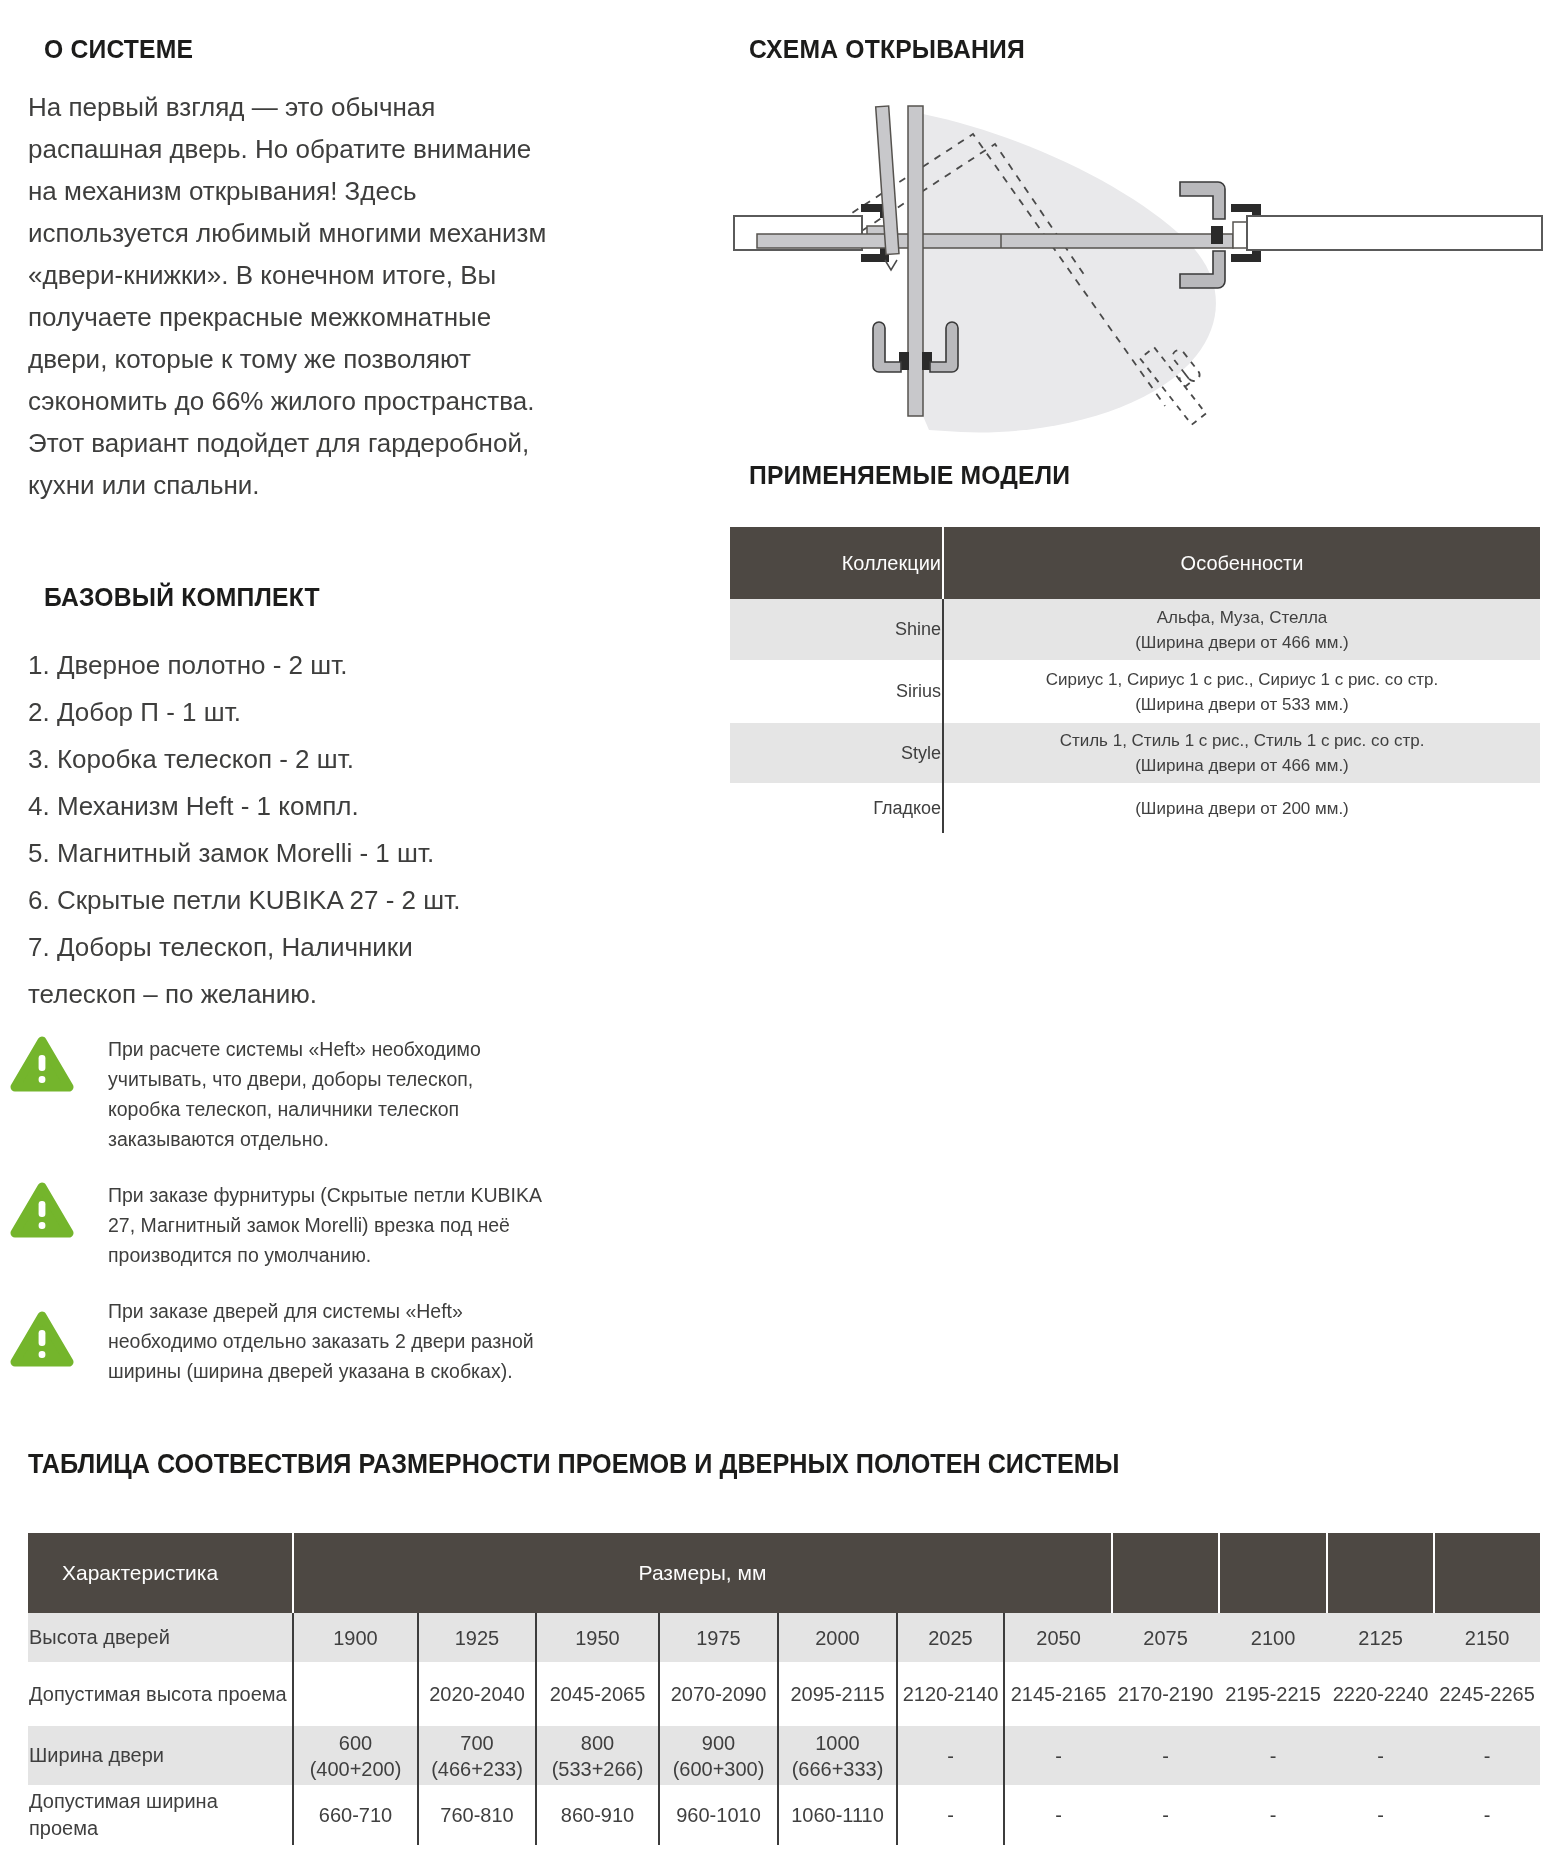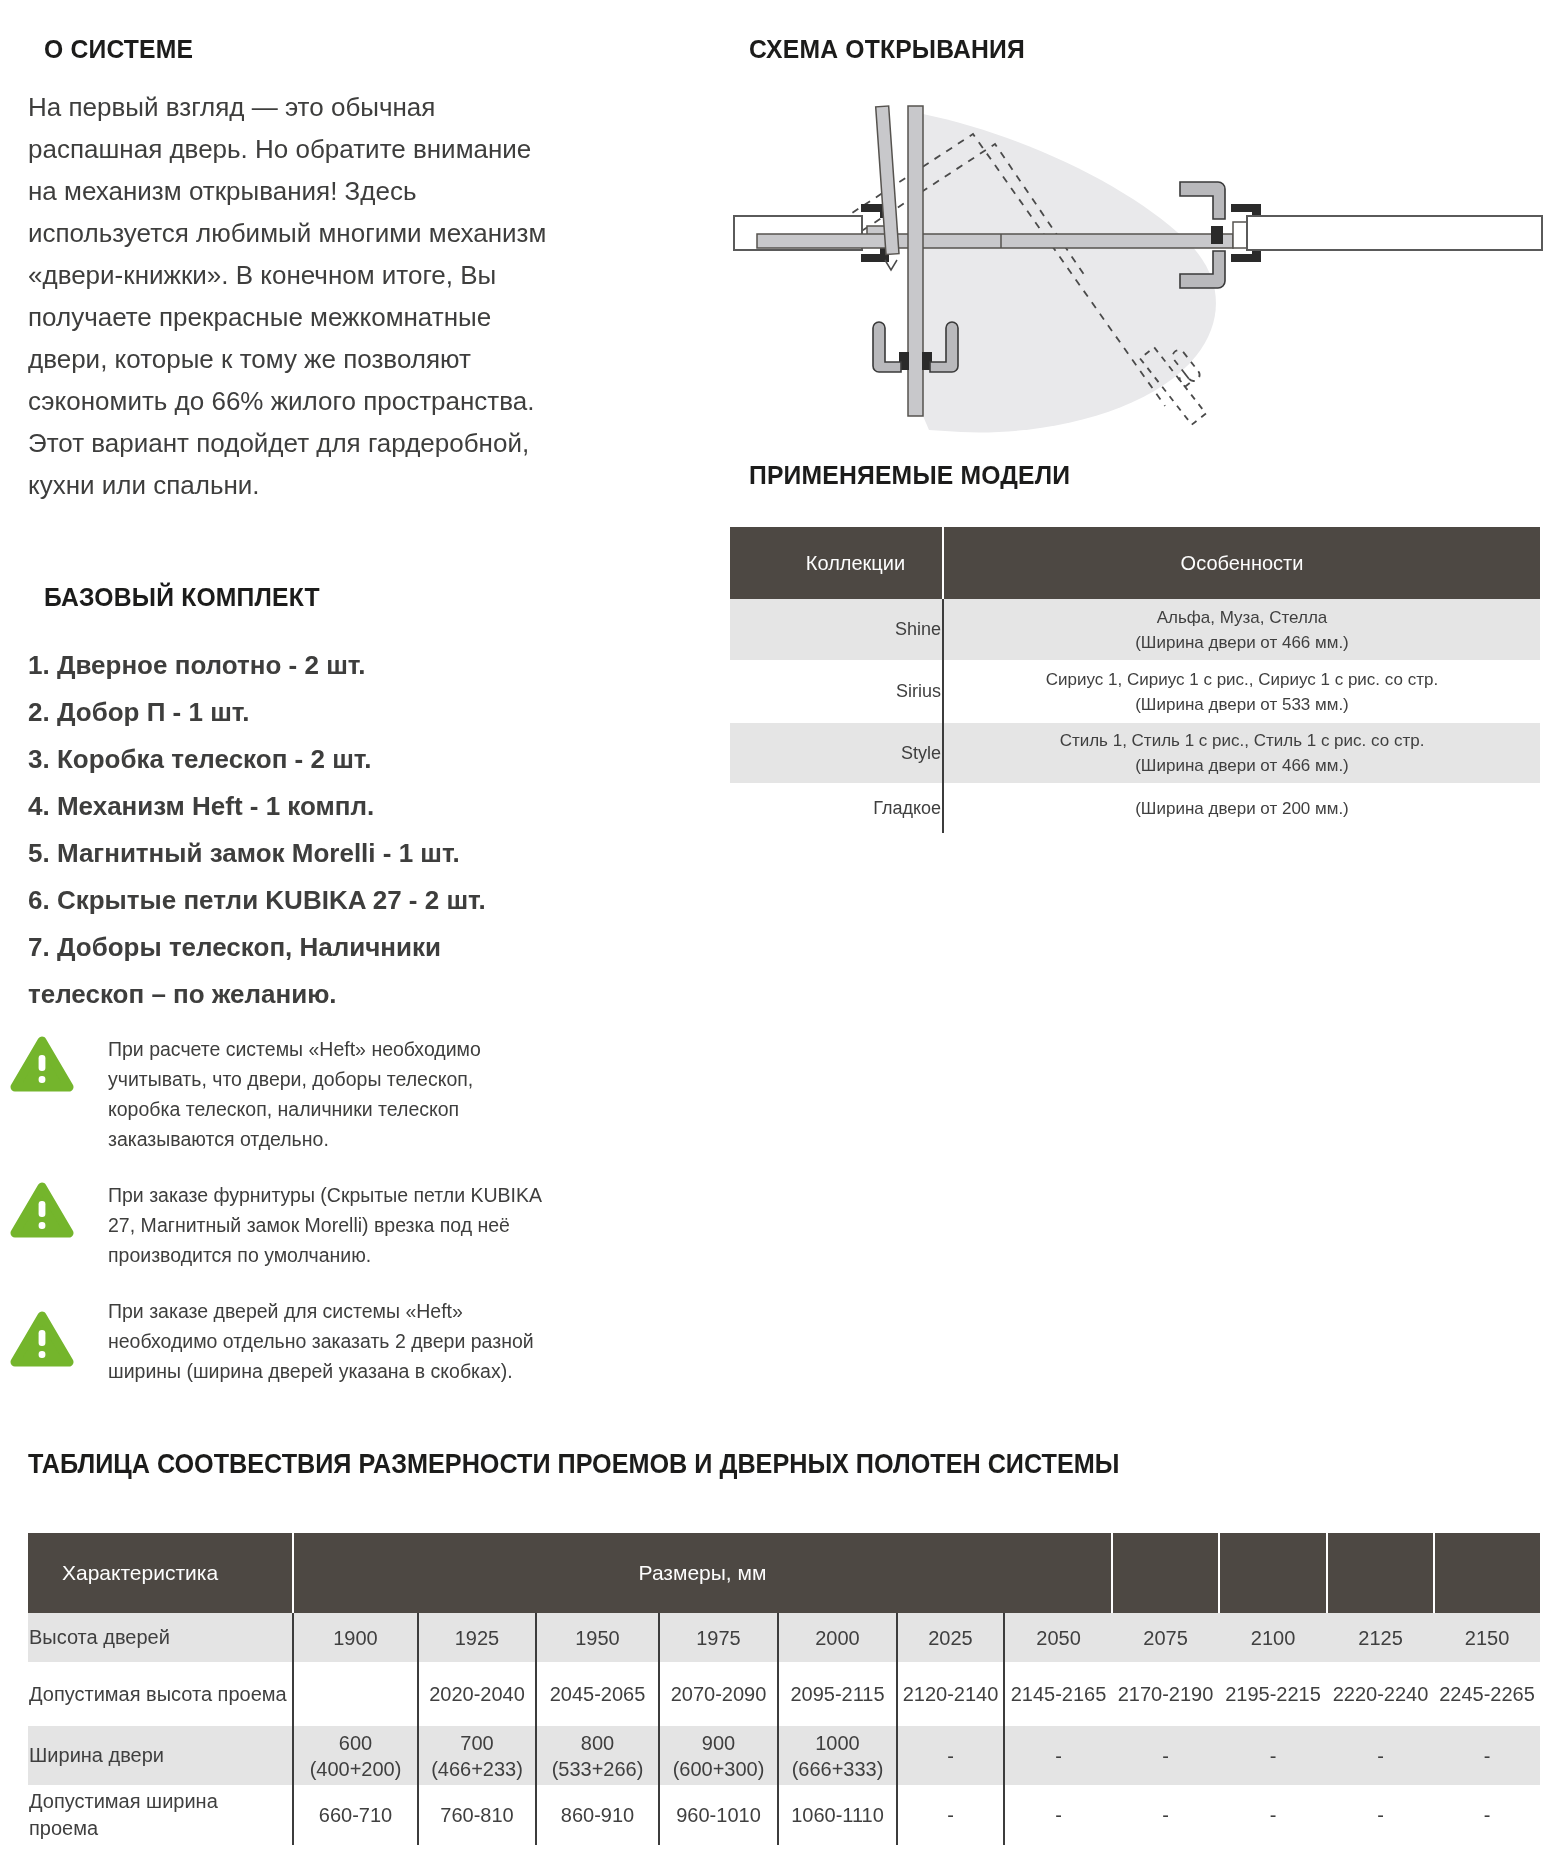--- a/index.html
+++ b/index.html
@@ -27,21 +27,21 @@
   .warning .wtext{margin-left:34px;font-size:19.5px;line-height:30px;color:#3e3e3d;width:440px;}
 
   
   table{border-collapse:collapse;}
   .models{width:810px;table-layout:fixed;}
   .models col.c1{width:213px;}
   .models col.c2{width:597px;}
   .models th{
     background:#4d4843;color:#fdfdfd;font-weight:400;font-size:20px;height:70px;
   }
-  .models th.mh1{text-align:center;padding-left:40px;}
+  .models th.mh1{text-align:right;padding-left:40px;}
   .models th.mh2{text-align:center;border-left:2px solid #ffffff;}
   .models td{font-size:18px;color:#3f3f3f;}
   .models td.mcol1{text-align:right;padding-left:40px;}
   .models td.mcol2{text-align:center;white-space:pre-line;font-size:17px;line-height:25px;border-left:2px solid #3c3c3c;}
   .models tr.alt td{background:#e5e5e5;}
   .models tbody tr:nth-child(1) td{height:59px;}
   .models tbody tr:nth-child(2) td{height:61px;}
   .models tbody tr:nth-child(3) td{height:58px;}
   .models tbody tr:nth-child(4) td{height:48px;}
 
@@ -64,21 +64,21 @@
 </style>
 </head>
 <body>
 
 <h2 class="sec abs" style="left:28px;top:18px;"><span class="cond">О СИСТЕМЕ</span></h2>
 
 <div class="para abs" style="left:28px;top:86px;">На первый взгляд — это обычная распашная дверь. Но обратите внимание на механизм открывания! Здесь используется любимый многими механизм «двери-книжки». В конечном итоге, Вы получаете прекрасные межкомнатные двери, которые к тому же позволяют сэкономить до 66% жилого пространства. Этот вариант подойдет для гардеробной, кухни или спальни.</div>
 
 <h2 class="sec abs" style="left:28px;top:566px;"><span class="cond">БАЗОВЫЙ КОМПЛЕКТ</span></h2>
 
-<div class="kit-list abs" style="left:28px;top:642px;font-weight:bold;">
+<div class="kit-list abs" style="left:28px;top:642px;">
     <div>1. Дверное полотно - 2 шт.</div>
     <div>2. Добор П - 1 шт.</div>
     <div>3. Коробка телескоп - 2 шт.</div>
     <div>4. Механизм Heft - 1 компл.</div>
     <div>5. Магнитный замок Morelli - 1 шт.</div>
     <div>6. Скрытые петли KUBIKA 27 - 2 шт.</div>
     <div>7. Доборы телескоп, Наличники телескоп – по желанию.</div>
   </div>
 
 <div class="abs" style="left:10px;top:1034px;width:560px;height:420px;">

